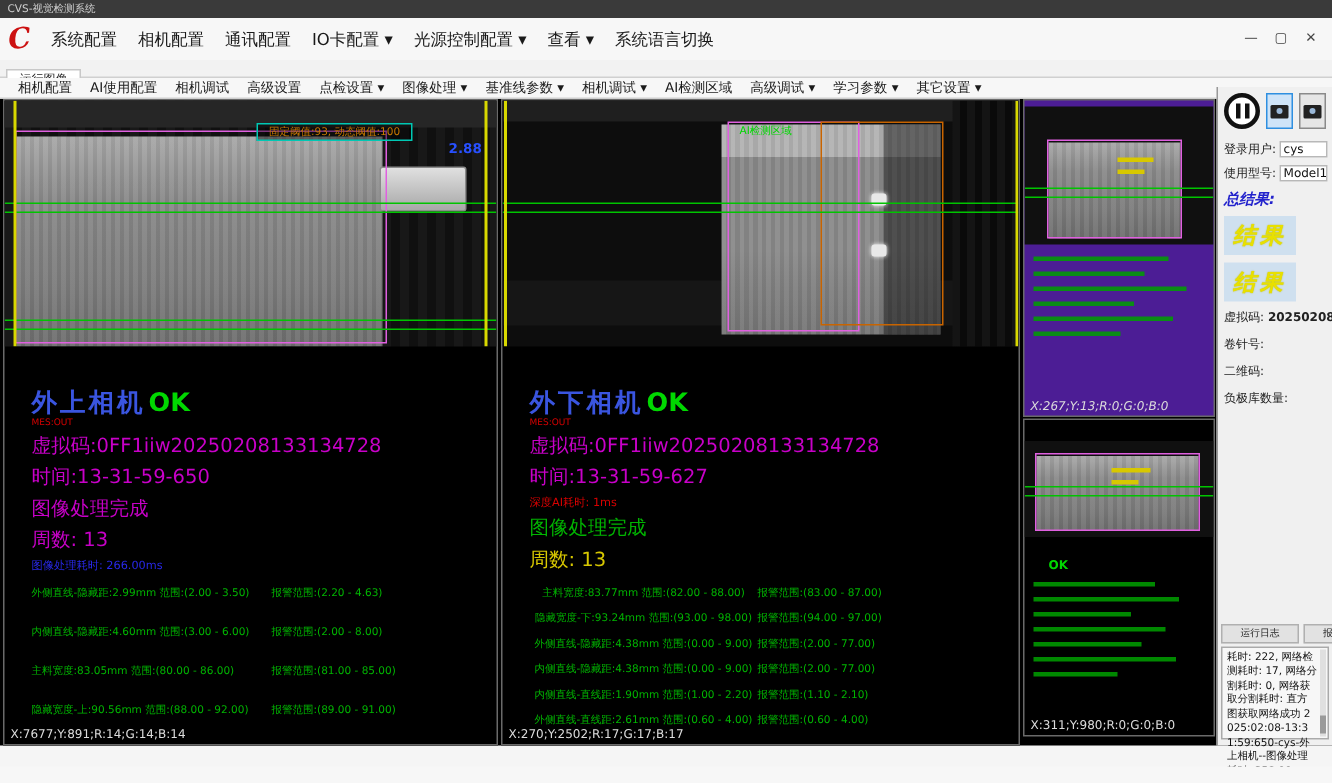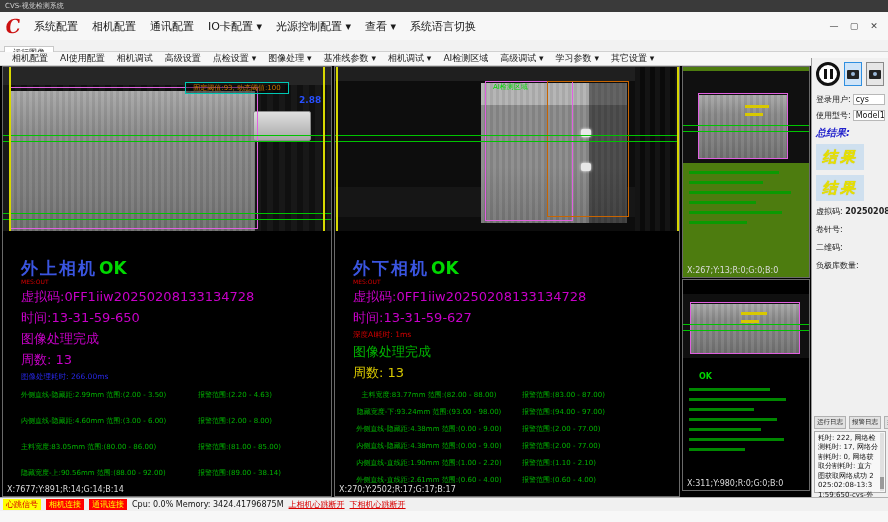--- a/index.html
+++ b/index.html
@@ -22,49 +22,49 @@
 
   
   #toolbar { position:absolute; left:0; top:52px; width:888px; height:14px; background:#f7f7f7; border-bottom:1px solid #cfcfcf; display:flex; align-items:center; padding-left:6px; }
   .tool-item { font-size:9px; color:#1a1a1a; padding:0 6px; white-space:nowrap; }
 
   
   #main { position:absolute; left:0; top:66px; width:888px; height:431px; background:#000; }
   .panel { position:absolute; top:0; height:431px; background:#000; border:1px solid #6a6a6a; overflow:hidden; }
   #panel-left { left:2px;  width:330px; }
   #panel-mid  { left:334px; width:346px; }
-  #small-top    { position:absolute; left:682px; top:0;     width:128px; height:212px; background:#4d7c0f; border:1px solid #6a6a6a; overflow:hidden; }
+  #small-top    { position:absolute; left:682px; top:0;     width:128px; height:212px; background:#4c1d95; border:1px solid #6a6a6a; overflow:hidden;font-style:italic; }
   #small-bottom { position:absolute; left:682px; top:213px; width:128px; height:212px; background:#000; border:1px solid #6a6a6a; overflow:hidden; }
 
   
   .img-area { position:absolute; left:0; top:0; width:100%; height:164px; overflow:hidden;
     background:repeating-linear-gradient(90deg,#181818 0 6px,#101010 6px 12px); }
   .img-topband { position:absolute; left:0; top:0; width:100%; height:18px; background:#262626; }
   .yline { position:absolute; top:0; width:2px; height:164px; background:#d8d800; }
   .green-line { position:absolute; left:0; width:100%; height:1px; background:#00c400; }
   .part { position:absolute; background:linear-gradient(180deg,#a8a8a8,#8a8a8a 30%,#7d7d7d 70%,#6f6f6f); }
   .part-tex { position:absolute; inset:0; background:repeating-linear-gradient(90deg,rgba(255,255,255,.05) 0 3px,rgba(0,0,0,.06) 3px 6px); }
   .pink-rect { position:absolute; border:1px solid #e060e0; }
   .orange-rect { position:absolute; border:1px solid #c86400; }
-  .cyan-box { position:absolute; border:1px solid #00c8b4; background:rgba(0,0,0,.45); color:#c87800; font-size:7px; line-height:11px; text-align:center; white-space:nowrap;margin-left:14px; }
+  .cyan-box { position:absolute; border:1px solid #00c8b4; background:rgba(0,0,0,.45); color:#c87800; font-size:7px; line-height:11px; text-align:center; white-space:nowrap; }
   .connector { position:absolute; background:linear-gradient(180deg,#e0e0e0,#a8a8a8); border:1px solid #8a8a8a; border-radius:2px; }
   .blue-num { position:absolute; color:#2850ff; font-size:9px; font-weight:bold;text-align:right; }
   .ai-label { position:absolute; color:#00d800; font-size:7px; }
   .blob { position:absolute; background:#e8e8e8; border-radius:2px; box-shadow:0 0 3px #fff; }
 
   
   .result-block { position:absolute; left:0; top:164px; width:100%; padding:26px 0 0 18px; }
   .cam-title { font-size:17px; font-weight:bold; color:#3a55e0; letter-spacing:2px; }
   .cam-title .ok { color:#00d800; letter-spacing:0; margin-left:2px; font-style:normal; }
   .mes-line { font-size:6px; color:#d80000; margin-top:-2px; }
   .pline { font-size:13px; color:#c800c8; margin-top:3px; white-space:nowrap; }
   .rline { font-size:7.5px; color:#d80000; margin-top:3px; }
   .bline { font-size:7.5px; color:#2828e8; margin-top:3px; }
   .rows { margin-top:8px; }
-  .mrow { display:flex; font-size:7px; color:#00b400; white-space:nowrap;gap:17px; }
+  .mrow { display:flex; font-size:7px; color:#00b400; white-space:nowrap; }
   .rows-left .mrow { margin-bottom:16px; }
   .rows-left .mrow .nm { width:160px; }
   .rows-mid .mrow { margin-bottom:7px; }
   .rows-mid .mrow .nm { width:152px;text-align:center; }
   .coords { position:absolute; left:4px; bottom:2px; color:#dcdcdc; font-size:8px; }
 
   
   .sp-img { position:absolute; left:0; width:100%; background:#101010; overflow:hidden; }
   .tinylines { position:absolute; left:6px; }
   .tl { height:3px; background:#00a000; margin-bottom:7px; opacity:.85; }
@@ -82,21 +82,21 @@
   .cam-icon:after { content:""; position:absolute; left:4px; top:2px; width:4px; height:4px; border-radius:50%; background:#9ab8d8; }
   .sb-row { display:flex; align-items:center; margin-bottom:5px; }
   .sb-label { font-size:8px; color:#222; white-space:nowrap; }
   .sb-input { margin-left:2px; width:40px; height:11px; background:#fff; border:1px solid #b8b8b8; font-size:8px; line-height:10px; padding:0 2px; color:#111; overflow:hidden; }
   #total-label { font-size:10px; font-weight:bold; font-style:italic; color:#2222cc; margin:4px 0 4px 0; }
   .result-box { width:48px; height:26px; background:#cfe0ef; color:#e8e000; font-size:15px; font-weight:bold; font-style:italic; text-align:center; line-height:26px; letter-spacing:3px; margin-bottom:5px; text-shadow:0 0 1px #b8b800; }
   .sb-static { font-size:8px; color:#222; margin-bottom:7px; white-space:nowrap; }
   .sb-static b { font-weight:bold; }
   #log-section { position:absolute; left:2px; right:2px; bottom:4px; }
   #log-tabs { display:flex; gap:3px; margin-bottom:2px; }
-  .log-tab { font-size:6.5px; color:#222; background:#e2e2e2; border:1px solid #b0b0b0; padding:1px 2px; white-space:nowrap; }
+  .log-tab { font-size:6.5px; color:#222; background:#e2e2e2; border:1px solid #b0b0b0; padding:1px 12px; white-space:nowrap; }
   #log-box { position:relative; border:1px solid #aaa; background:#f7f7f7; height:62px; padding:2px 7px 2px 3px; }
   #log-text { font-size:7px; color:#111; line-height:1.35; word-break:break-all; }
   #log-scroll { position:absolute; right:1px; top:1px; bottom:1px; width:4px; background:#e0e0e0; }
   #log-thumb { position:absolute; right:0; bottom:2px; width:4px; height:12px; background:#9a9a9a; }
 
   
   #statusbar { position:absolute; left:0; top:497px; width:888px; height:14px; background:#f0f0f0; border-top:1px solid #b0b0b0; display:flex; align-items:center; padding-left:3px; gap:5px; }
   .badge { font-size:8px; padding:0 3px; height:11px; line-height:11px; white-space:nowrap; }
   .badge-yellow { background:#ffff00; color:#d80000; }
   .badge-red { background:#ff0000; color:#ffff00; }
@@ -187,21 +187,21 @@
           <div class="mrow">
               <span class="nm">内侧直线-隐藏距:4.60mm 范围:(3.00 - 6.00)</span>
               <span>报警范围:(2.00 - 8.00)</span>
             </div>
           <div class="mrow">
               <span class="nm">主料宽度:83.05mm 范围:(80.00 - 86.00)</span>
               <span>报警范围:(81.00 - 85.00)</span>
             </div>
           <div class="mrow">
               <span class="nm">隐藏宽度-上:90.56mm 范围:(88.00 - 92.00)</span>
-              <span>报警范围:(89.00 - 38.14)</span>
+              <span>报警范围:(89.00 - 91.00)</span>
             </div>
         </div>
       </div>
       <div class="coords">X:7677;Y:891;R:14;G:14;B:14</div>
     </div>
 
     <div class="panel" id="panel-mid">
       <div class="img-area" style="background:#0d0d0d;">
         <div class="img-topband" style="background:#1f1f1f;height:14px;"></div>
         <div style="position:absolute;left:0;top:120px;width:100%;height:30px;background:#161616;"></div>
@@ -346,23 +346,15 @@
       </div>
       <div id="log-box">
         <div id="log-text">耗时: 222, 网络检测耗时: 17, 网络分割耗时: 0, 网络获取分割耗时: 直方图获取网络成功 2025:02:08-13:31:59:650-cys-外上相机--图像处理耗时: 258.00ms</div>
         <div id="log-scroll">
             <div id="log-thumb"></div>
           </div>
       </div>
     </div>
   </div>
 
-  <div id="statusbar">
-    <span class="badge badge-yellow">心跳信号</span>
-    <span class="badge badge-red">相机连接</span>
-    <span class="badge badge-red">通讯连接</span>
-    <span id="cpu-text">Cpu: 0.0% Memory: 3424.41796875M</span>
-    <span class="hb-link">上相机心跳断开</span>
-    <span class="hb-link">下相机心跳断开</span>
-  </div>
   <div id="footer"></div>
 
 </div>
 
 </body></html>

